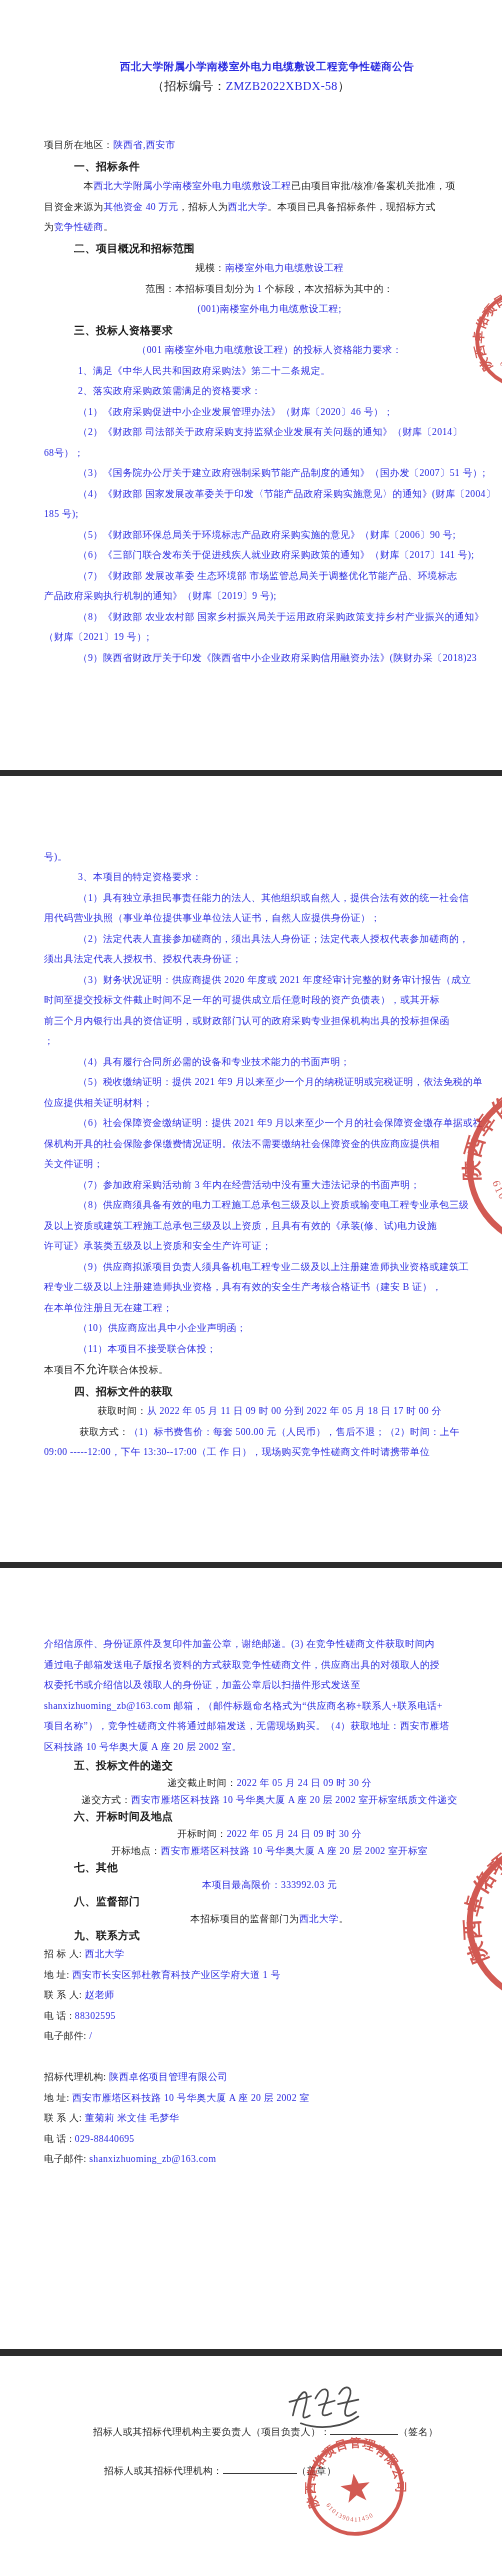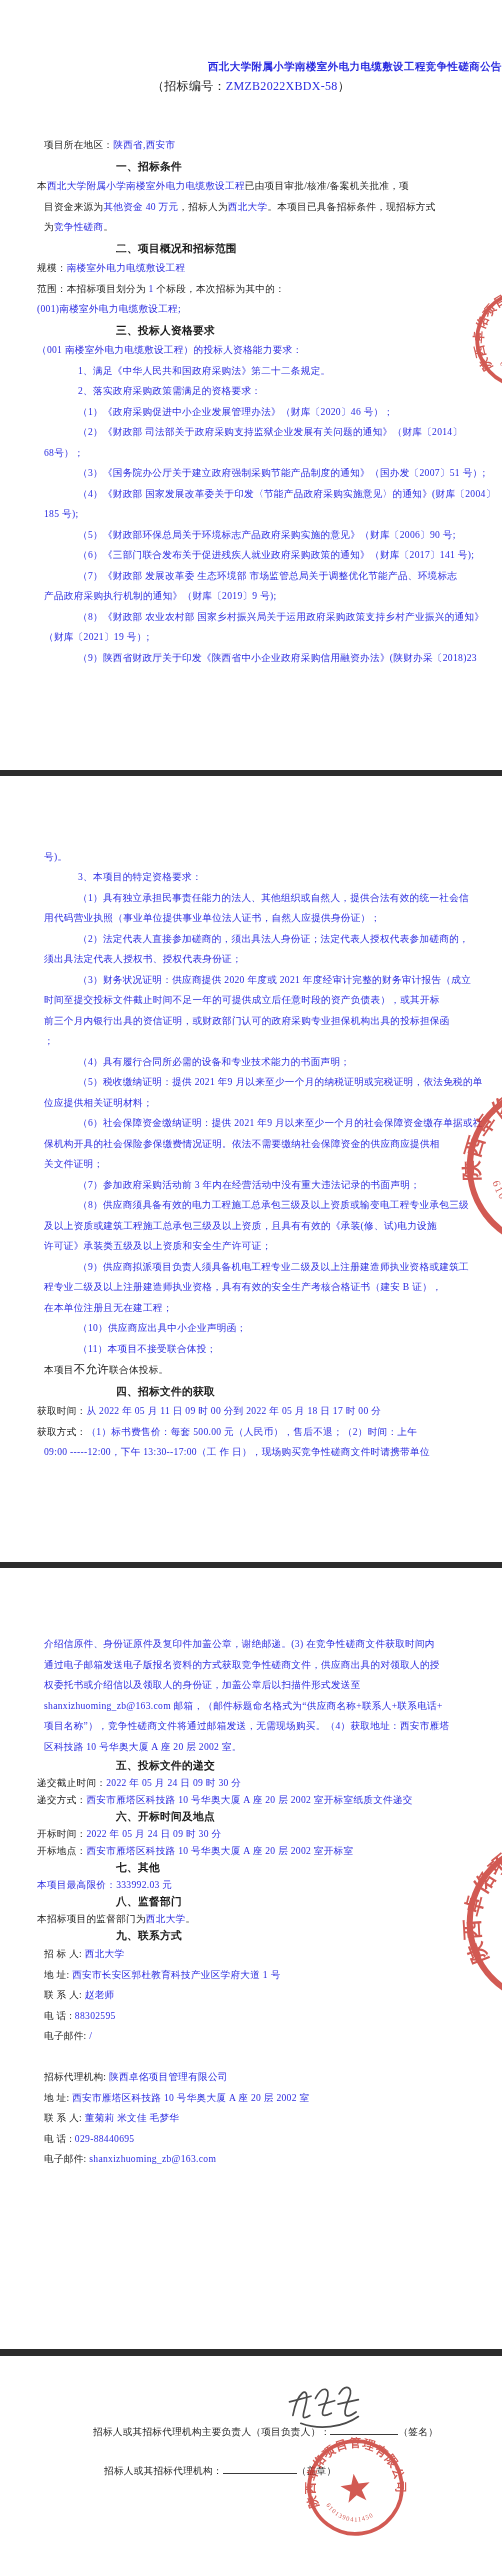--- a/index.html
+++ b/index.html
@@ -13,25 +13,25 @@
   .page-4{height:410px;}
   .pad1{padding-top:55px;}
   .pad2{padding-top:71px;}
   .pad3{padding-top:66px;}
   .pad4{padding-top:65px;}
   .sep{height:6.6px;background:#2c2c2c;}
   .sep.thin{height:5.5px;}
 
   .ln{min-height:20.5px;line-height:20.5px;font-size:9.6px;letter-spacing:0.3px;white-space:nowrap;}
   .tl{min-height:17px;line-height:17px;}
-  .title{text-align:right;font-size:10.4px;font-weight:bold;line-height:23px;min-height:23px;letter-spacing:0.5px;margin-left:32px;}
+  .title{text-align:center;font-size:10.4px;font-weight:bold;line-height:23px;min-height:23px;letter-spacing:0.5px;margin-left:32px;}
   .sub{text-align:center;font-size:12px;line-height:16.4px;min-height:16.4px;}
-  .h{padding-left:116px;font-weight:bold;font-size:10.7px;color:#111;}
+  .h{padding-left:74px;font-weight:bold;font-size:10.7px;color:#111;}
   .m{padding-left:44px;}
-  .d{padding-left:37px;}
+  .d{padding-left:37px;text-align:center;}
   .ls{padding-left:78px;}
   .c9{padding-left:44px;}
   .p4a{padding-left:93px;line-height:21px;min-height:21px;}
   .p4b{padding-left:104px;line-height:21px;min-height:21px;margin-top:18.6px;}
 
   .tk{color:#1c1c1c;}
   .tu{color:#2b2ce0;}
   .tbig{color:#1c1c1c;font-size:11.5px;}
   .ul{}
   .wline{display:inline-block;height:7.7px;border-bottom:1.1px solid #3a3a3a;vertical-align:baseline;}

